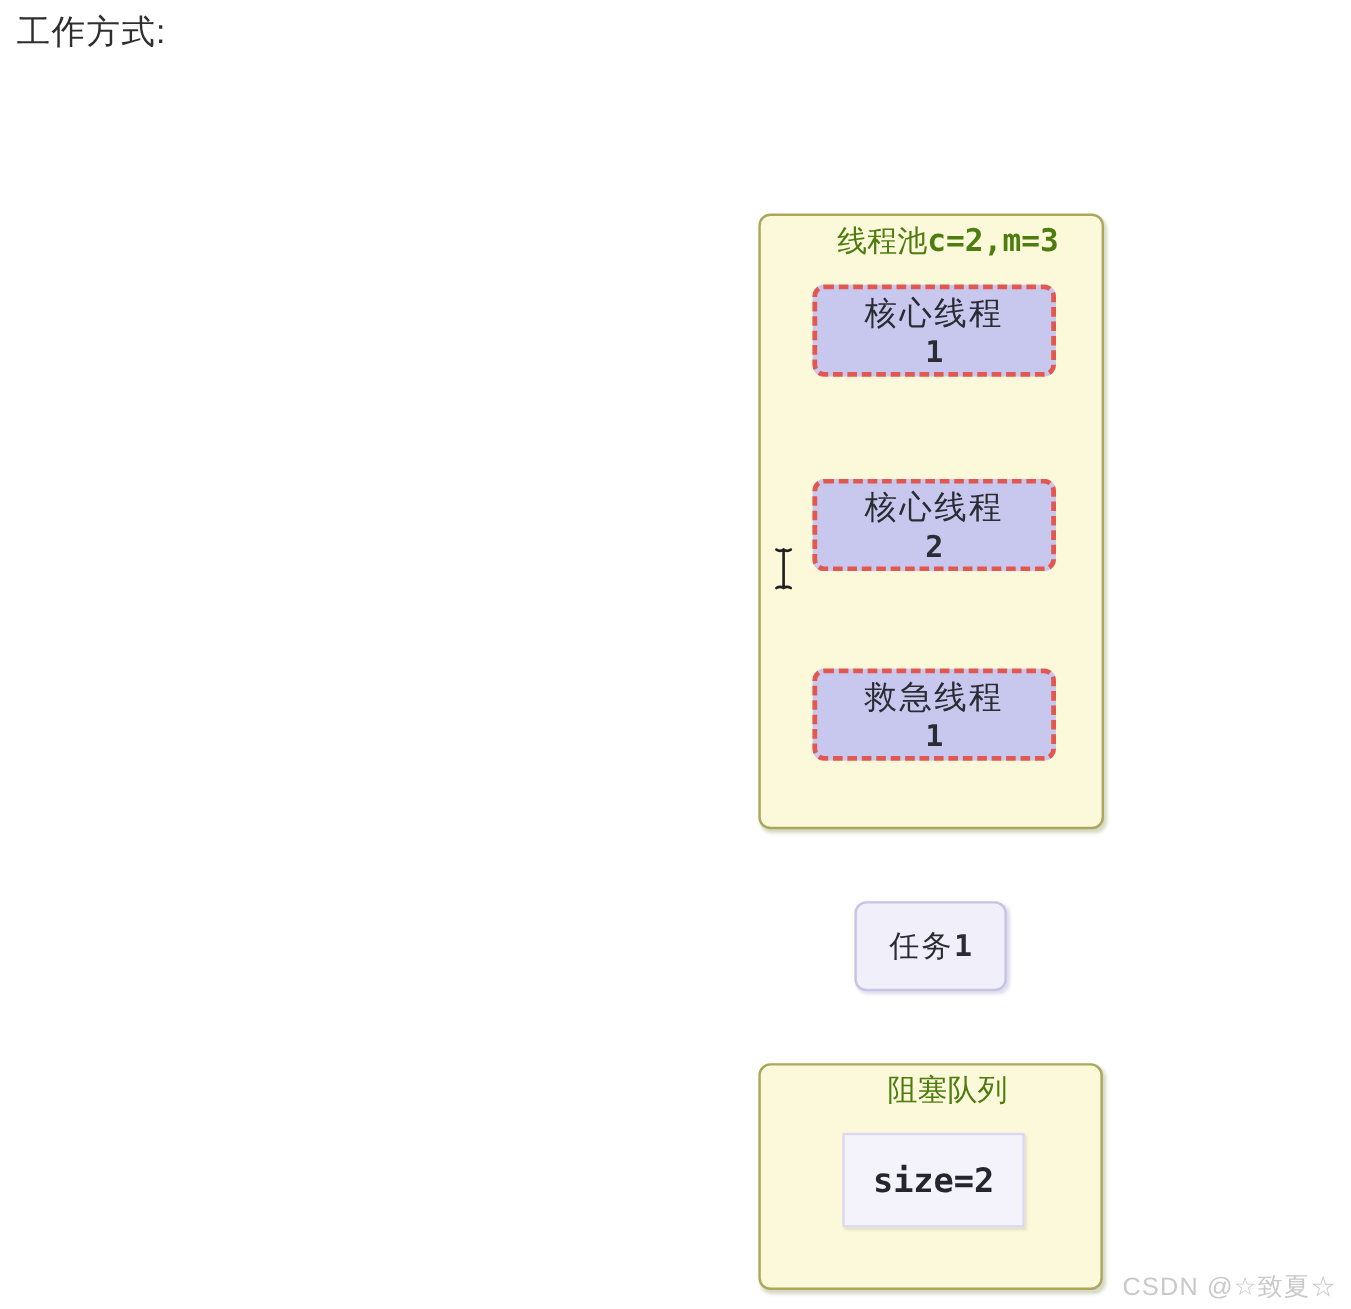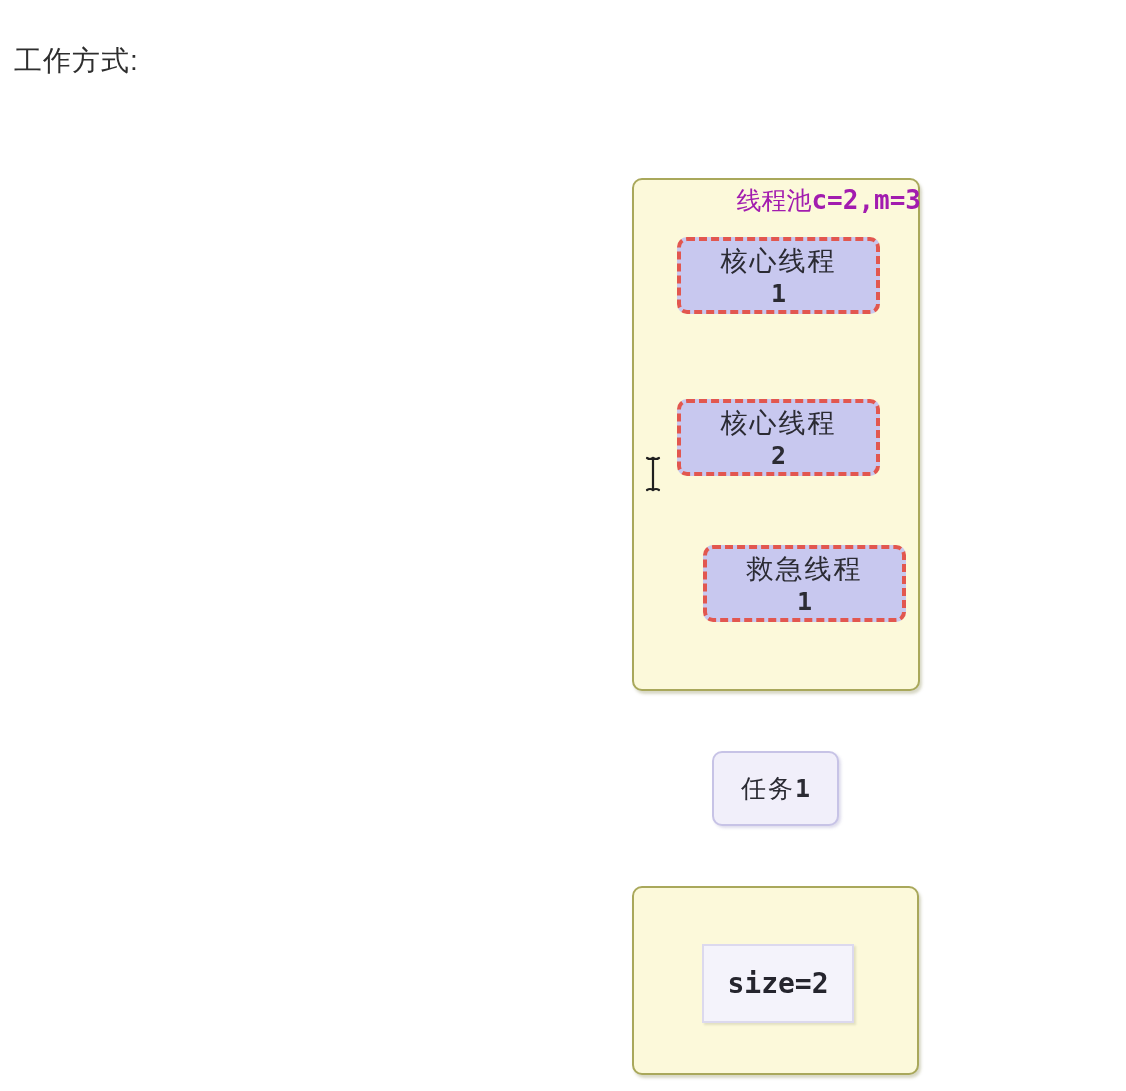--- a/index.html
+++ b/index.html
@@ -22,38 +22,37 @@
     background:#ffffff;
     overflow:hidden;
     font-family:"Liberation Sans",sans-serif;
     color:var(--text);
   }
   .page-title{
     position:absolute;left:14px;top:8px;
     font-size:28px;font-weight:500;color:#2e2e2e;
     font-family:"Liberation Sans",sans-serif;
     letter-spacing:1px;
-    margin-top:34px;
   }
   
   .ybox{
     position:absolute;
     background:var(--pool-fill);
     border:2px solid var(--pool-border);
     border-radius:10px;
     box-shadow:2px 3px 3px rgba(140,140,90,0.35);
   }
   .pool{left:632px;top:178px;width:288px;height:513px;}
   .queue{left:632px;top:886px;width:287px;height:189px;}
   .ybox-title{
-    position:absolute;left:3px;top:4px;width:100%;
-    text-align:right;
+    position:absolute;left:14px;top:4px;width:100%;
+    text-align:center;
     font-size:25px;
     font-family:"DejaVu Serif","Liberation Serif",serif;
-    color:#a21caf;
+    color:#4d7c0f;
     white-space:nowrap;
   }
   .code{
     font-family:"DejaVu Sans Mono","Liberation Mono",monospace;
     font-weight:bold;
     font-size:26px;
   }
   
   .thread{
     position:absolute;left:43px;width:203px;height:77px;
@@ -66,21 +65,21 @@
     letter-spacing:2px;
     color:var(--text);
     flex-direction:column;
   }
   .thread .num,.task .num{
     font-family:"DejaVu Sans Mono","Liberation Mono",monospace;
     font-weight:bold;font-size:25px;letter-spacing:0;
   }
   .t1{top:57px;}
   .t2{top:219px;}
-  .t3{top:365px;margin-left:26px;}
+  .t3{top:377px;}
   
   .task{
     position:absolute;left:712px;top:751px;width:127px;height:75px;
     background:var(--task-fill);
     border:2px solid var(--task-border);
     border-radius:10px;
     box-shadow:2px 2px 3px rgba(160,155,200,0.35);
     display:flex;align-items:center;justify-content:center;
     font-size:25px;
     font-family:"DejaVu Serif","Liberation Serif",serif;
@@ -138,19 +137,21 @@
       <path d="M3 2 Q6 4 9 2 M9 2 Q12 4 15 2 M9 2 L9 34 M3 34 Q6 32 9 34 M9 34 Q12 32 15 34" fill="none" stroke="#1f1f1f" stroke-width="2.2" stroke-linecap="round"></path>
     </svg>
   </div>
 
   <div class="task">
       <span>任务</span>
       <span class="num">1</span>
     </div>
 
   <section class="ybox queue">
+    <div class="ybox-title">阻塞队列</div>
     <div class="size-box">
         <span class="code">size=2</span>
       </div>
   </section>
 
+  <div class="watermark">CSDN @☆致夏☆</div>
 
 </div>
 
 </body></html>

